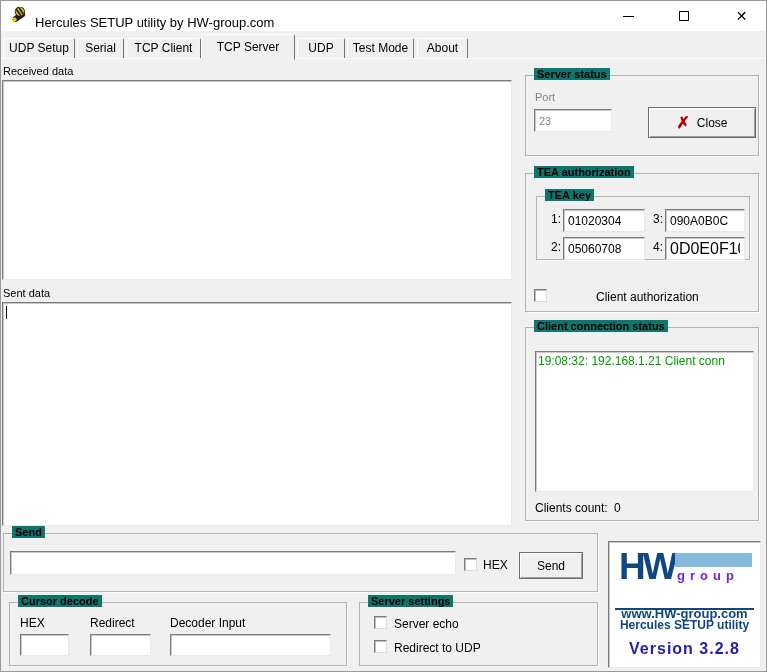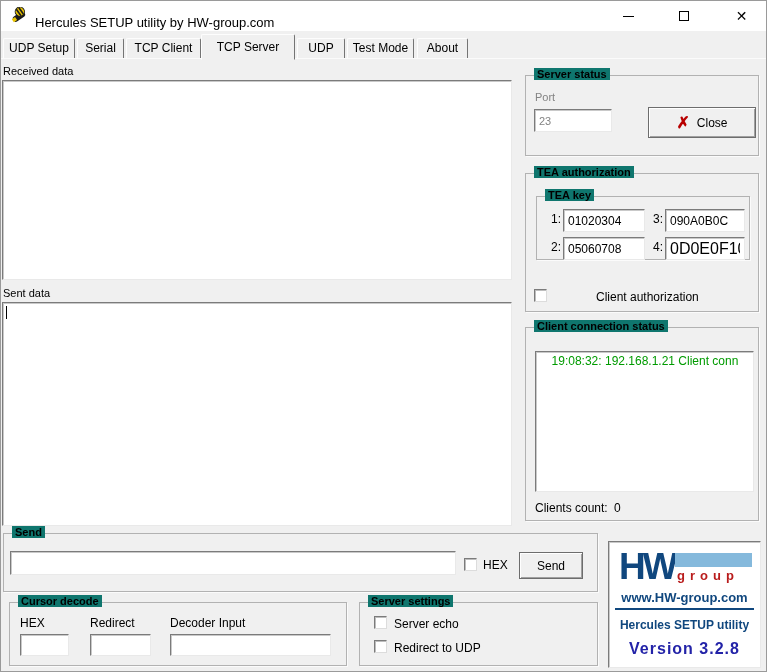--- a/index.html
+++ b/index.html
@@ -53,22 +53,22 @@
   
   .log-line { padding:2px 1px 0 2px; white-space:nowrap; overflow:hidden; font-size:12px; }
   
   .logo-panel {
     position:absolute; left:607px; top:540px; width:153px; height:127px; background:#ffffff;
     border:1px solid; border-color:#7b7b7b #e9e9e9 #e9e9e9 #7b7b7b; box-shadow: inset 1px 1px 0 #c9c9c9;
   }
   .hw-row { position:absolute; left:10px; top:8px; width:133px; height:38px; }
   .hw-letters { position:absolute; left:0; top:-4px; font-size:37px; font-weight:bold; letter-spacing:-3px; color:#10477e; font-family:"Liberation Sans",sans-serif; }
   .hw-bar { position:absolute; left:56px; top:3px; width:77px; height:14px; background:#85b9dc; }
-  .hw-group-text { position:absolute; left:58px; top:18px; font-size:13px; font-weight:bold; color:#b91c1c; letter-spacing:5px; }
-  .hw-site { position:absolute; left:0; top:48px; width:100%; text-align:center; font-size:13px; font-weight:bold; color:#10477e; }
+  .hw-group-text { position:absolute; left:58px; top:18px; font-size:13px; font-weight:bold; color:#6d28d9; letter-spacing:5px; }
+  .hw-site { position:absolute; left:0; top:64px; width:100%; text-align:center; font-size:13px; font-weight:bold; color:#10477e; }
   .hw-rule { position:absolute; left:6px; top:66px; width:139px; border-top:2px solid #10477e; }
   .hw-product { position:absolute; left:0; top:76px; width:100%; text-align:center; font-size:12px; font-weight:bold; color:#10477e; }
   .hw-version { position:absolute; left:0; top:98px; width:100%; text-align:center; font-size:16px; font-weight:bold; color:#2323a8; letter-spacing:1px; }
 </style>
 </head>
 <body>
 
 <div class="window">
 
   <div class="titlebar">
@@ -130,21 +130,21 @@
       <input class="sunken" style="left: 128px; top: 12px; width: 80px; height: 23px; font-size: 12px;" value="090A0B0C">
       <span class="lbl" style="left:14px;top:43px;font-size:12px;">2:</span>
       <input class="sunken" style="left: 26px; top: 40px; width: 82px; height: 23px; font-size: 12px;" value="05060708">
       <span class="lbl" style="left:116px;top:43px;font-size:12px;">4:</span>
       <input class="sunken" style="left: 128px; top: 40px; width: 80px; height: 23px; font-size: 16px;" value="0D0E0F10">
     </div>
     <span class="checkbox" style="left:8px;top:115px;"></span>
     <span class="lbl" style="left:28px;top:116px;font-size:12px;margin-left:42px;">Client authorization</span>
   </div>
 
-  <div class="group" style="left:524px;top:326px;width:234px;height:194px;text-align:center;">
+  <div class="group" style="left:524px;top:326px;width:234px;height:194px;">
     <span class="group-title">Client connection status</span>
     <div class="sunken" style="left:9px;top:23px;width:219px;height:141px;">
       <div class="log-line" style="color: rgb(0, 155, 0);">19:08:32:  192.168.1.21 Client conn</div>
     </div>
     <span class="lbl" style="left:9px;top:173px;font-size:12px;">Clients count:</span>
     <span class="lbl" style="left:88px;top:173px;font-size:12px;">0</span>
   </div>
 
   <div class="group" style="left:2px;top:532px;width:595px;height:59px;">
     <span class="group-title">Send</span>

